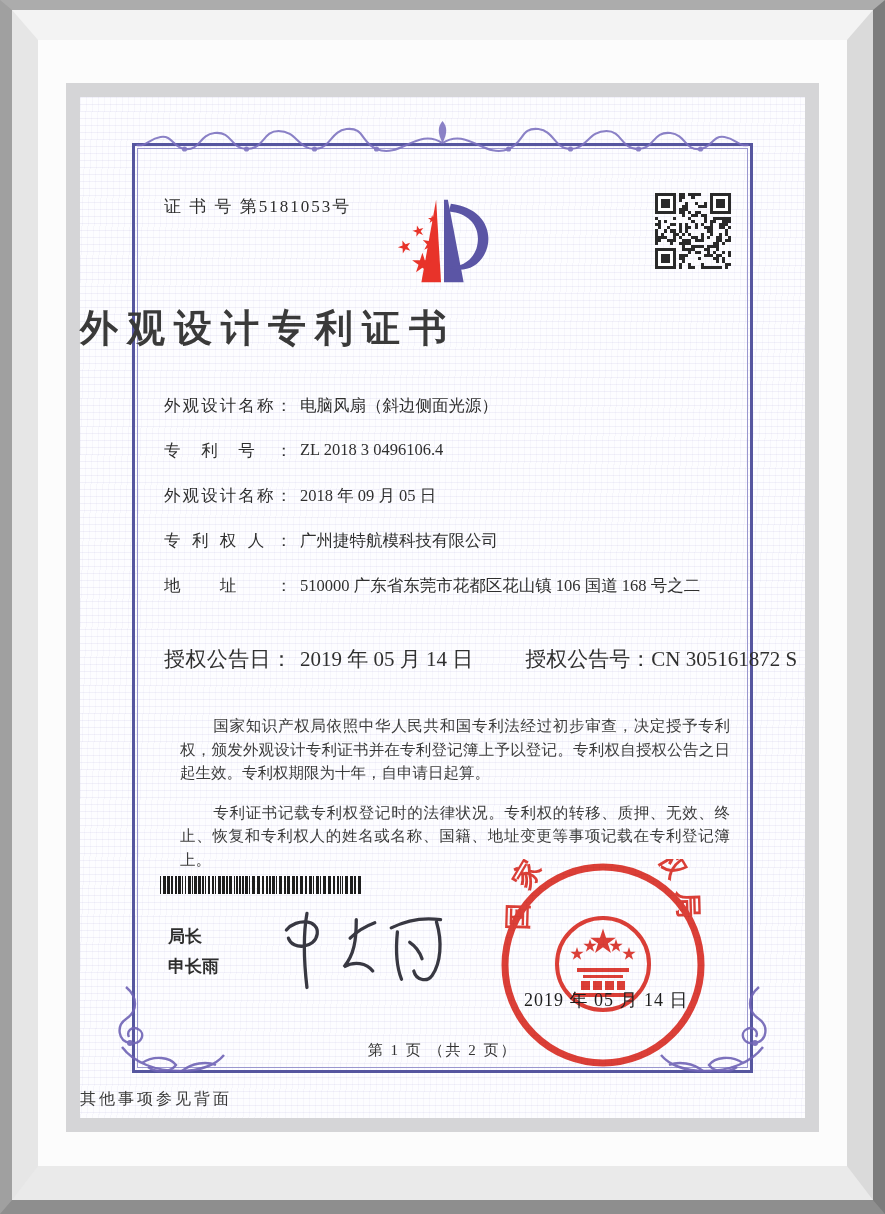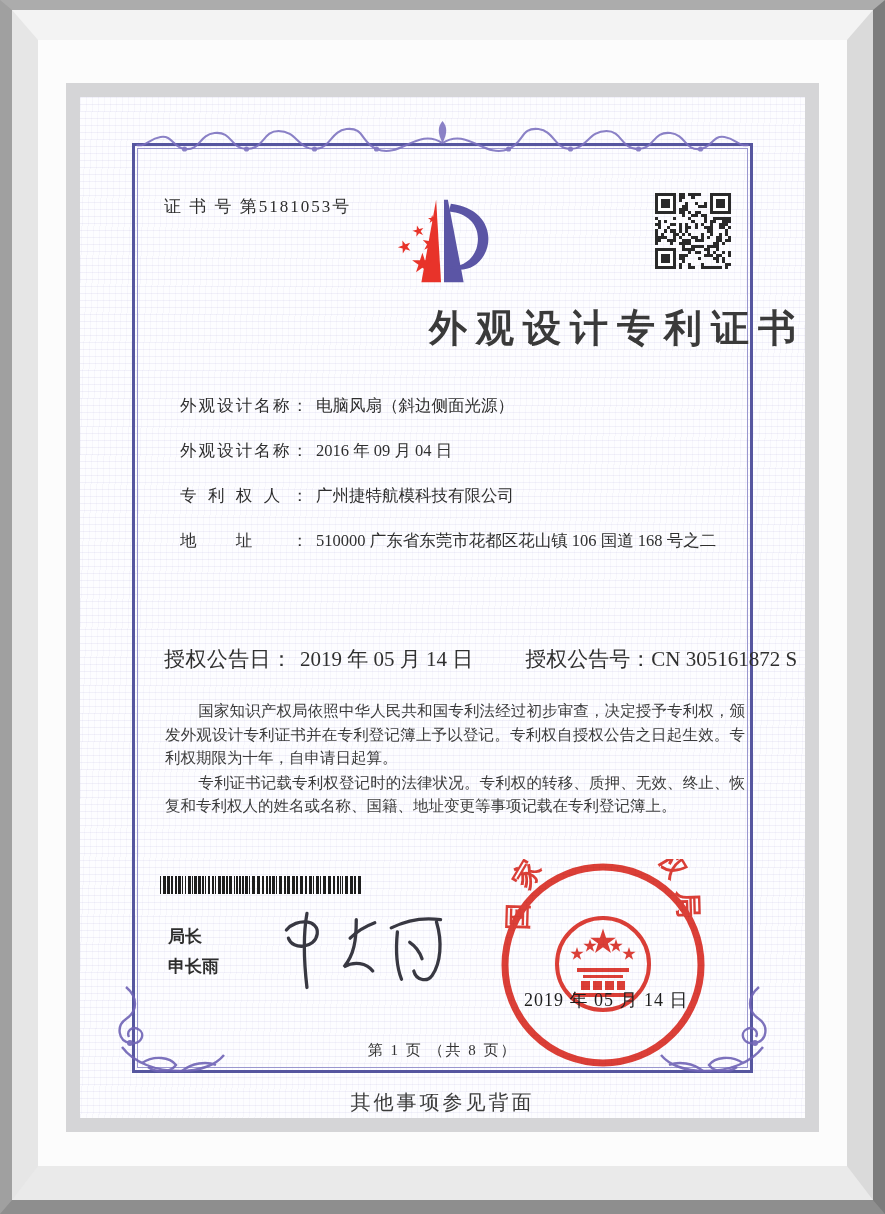--- a/index.html
+++ b/index.html
@@ -21,44 +21,44 @@
   .cert-border-outer{position:absolute;inset:46px 52px 45px 52px;border:3px solid #56569f;}
   .cert-border-inner{position:absolute;inset:2px;border:1px solid #9a97cf;}
   
   .orn-top{position:absolute;left:50px;top:22px;width:625px;height:52px;z-index:3;}
   .orn-bl{position:absolute;left:32px;top:888px;width:115px;height:95px;z-index:3;}
   .orn-br{position:absolute;right:32px;top:888px;width:115px;height:95px;z-index:3;transform:scaleX(-1);}
   
   .cert-no{position:absolute;left:84px;top:98px;font-size:17px;letter-spacing:2px;color:#2e2e2e;}
   .logo{position:absolute;left:309px;top:94px;width:108px;height:100px;}
   .qr{position:absolute;left:575px;top:96px;width:76px;height:76px;}
-  .title{position:absolute;left:0;top:206px;width:100%;text-align:right;font-size:38px;font-weight:bold;
+  .title{position:absolute;left:0;top:206px;width:100%;text-align:left;font-size:38px;font-weight:bold;
          letter-spacing:9px;color:#3a3a3a;}
   
-  .fields{position:absolute;left:84px;top:298px;right:56px;font-size:16.5px;color:#2f2f2f;margin-left:16px;}
+  .fields{position:absolute;left:84px;top:298px;right:56px;font-size:16.5px;color:#2f2f2f;}
   .frow{height:45px;white-space:nowrap;}
   .flabel{display:inline-block;width:128px;text-align:justify;text-align-last:justify;vertical-align:top;}
   .fvalue{margin-left:8px;}
   .grant-row{position:absolute;left:84px;top:548px;font-size:21px;color:#2f2f2f;white-space:nowrap;}
   .grant-no{margin-left:52px;}
   
   .paras{position:absolute;left:84px;top:601px;width:582px;font-size:15.5px;line-height:23.5px;
          text-align:justify;color:#3c3c3c;}
-  .paras p{margin:1px;text-indent:2.15em;}
+  .paras p{margin:16px;text-indent:2.15em;}
   
   .barcode{position:absolute;left:80px;top:779px;width:204px;height:18px;}
   .officer{position:absolute;left:88px;top:828px;font-family:"Liberation Sans","DejaVu Sans",sans-serif;
            font-weight:bold;font-size:17px;color:#2d2d2d;}
   .officer .o-title{margin-bottom:7px;}
   .signature{position:absolute;left:192px;top:810px;width:185px;height:88px;z-index:2;}
   .seal{position:absolute;left:418px;top:762px;width:210px;height:212px;z-index:2;opacity:.93;mix-blend-mode:multiply;}
   .seal-date{position:absolute;left:444px;top:891px;z-index:3;font-size:18px;letter-spacing:1px;color:#1e1e1e;}
   .page-info{position:absolute;left:0;top:944px;width:100%;text-align:center;font-size:15px;
              letter-spacing:2px;color:#333;z-index:2;}
-  .back-note{position:absolute;left:0;top:992px;width:100%;text-align:center;font-size:20px;
+  .back-note{position:absolute;left:0;top:992px;width:100%;font-size:16px;
              letter-spacing:3px;color:#3a3a3a;}
   svg{display:block;width:100%;height:100%;}
 </style>
 </head>
 <body>
 
 <div class="scene">
   <div class="mat"></div>
 
   <div class="paper">
@@ -320,21 +320,22 @@
           <rect x="0" y="54" width="21" height="21" fill="#2a2a2a"></rect>
           <rect x="3" y="57" width="15" height="15" fill="#fff"></rect>
           <rect x="6" y="60" width="9" height="9" fill="#2a2a2a"></rect>
         </svg>
       </div>
 
     <div class="title">外观设计专利证书</div>
 
     <div class="fields">
       <div class="frow"><span class="flabel">外观设计名称：</span><span class="fvalue">电脑风扇（斜边侧面光源）</span></div>
-      <div class="frow"><span class="flabel">外观设计名称：</span><span class="fvalue">2016 年 09 月 04 日</span></div>
+      <div class="frow"><span class="flabel">专利号：</span><span class="fvalue">ZL 2018 3 0496106.4</span></div>
+      <div class="frow"><span class="flabel">外观设计名称：</span><span class="fvalue">2018 年 09 月 05 日</span></div>
       <div class="frow"><span class="flabel">专利权人：</span><span class="fvalue">广州捷特航模科技有限公司</span></div>
       <div class="frow"><span class="flabel">地址：</span><span class="fvalue">510000 广东省东莞市花都区花山镇 106 国道 168 号之二</span></div>
     </div>
 
     <div class="grant-row">
       <span class="flabel">授权公告日：</span><span class="fvalue">2019 年 05 月 14 日</span><span class="grant-no">授权公告号：</span><span>CN 305161872 S</span>
     </div>
 
     <div class="paras">
       <p>国家知识产权局依照中华人民共和国专利法经过初步审查，决定授予专利权，颁发外观设计专利证书并在专利登记簿上予以登记。专利权自授权公告之日起生效。专利权期限为十年，自申请日起算。</p>
@@ -443,19 +444,19 @@
           <rect x="-22" y="13" width="9" height="9"></rect>
           <rect x="-10" y="13" width="9" height="9"></rect>
           <rect x="2" y="13" width="9" height="9"></rect>
           <rect x="14" y="13" width="8" height="9"></rect>
           <rect x="-30" y="25" width="60" height="4"></rect>
         </g>
       </svg>
     </div>
     <div class="seal-date">2019 年 05 月 14 日</div>
 
-    <div class="page-info">第 1 页 （共 8 页）</div>
+    <div class="page-info">第 1 页 （共 2 页）</div>
     <div class="back-note">其他事项参见背面</div>
   </div>
 
   <div class="frame-face"></div>
   <div class="frame-edge"></div>
 </div>
 
 </body></html>

